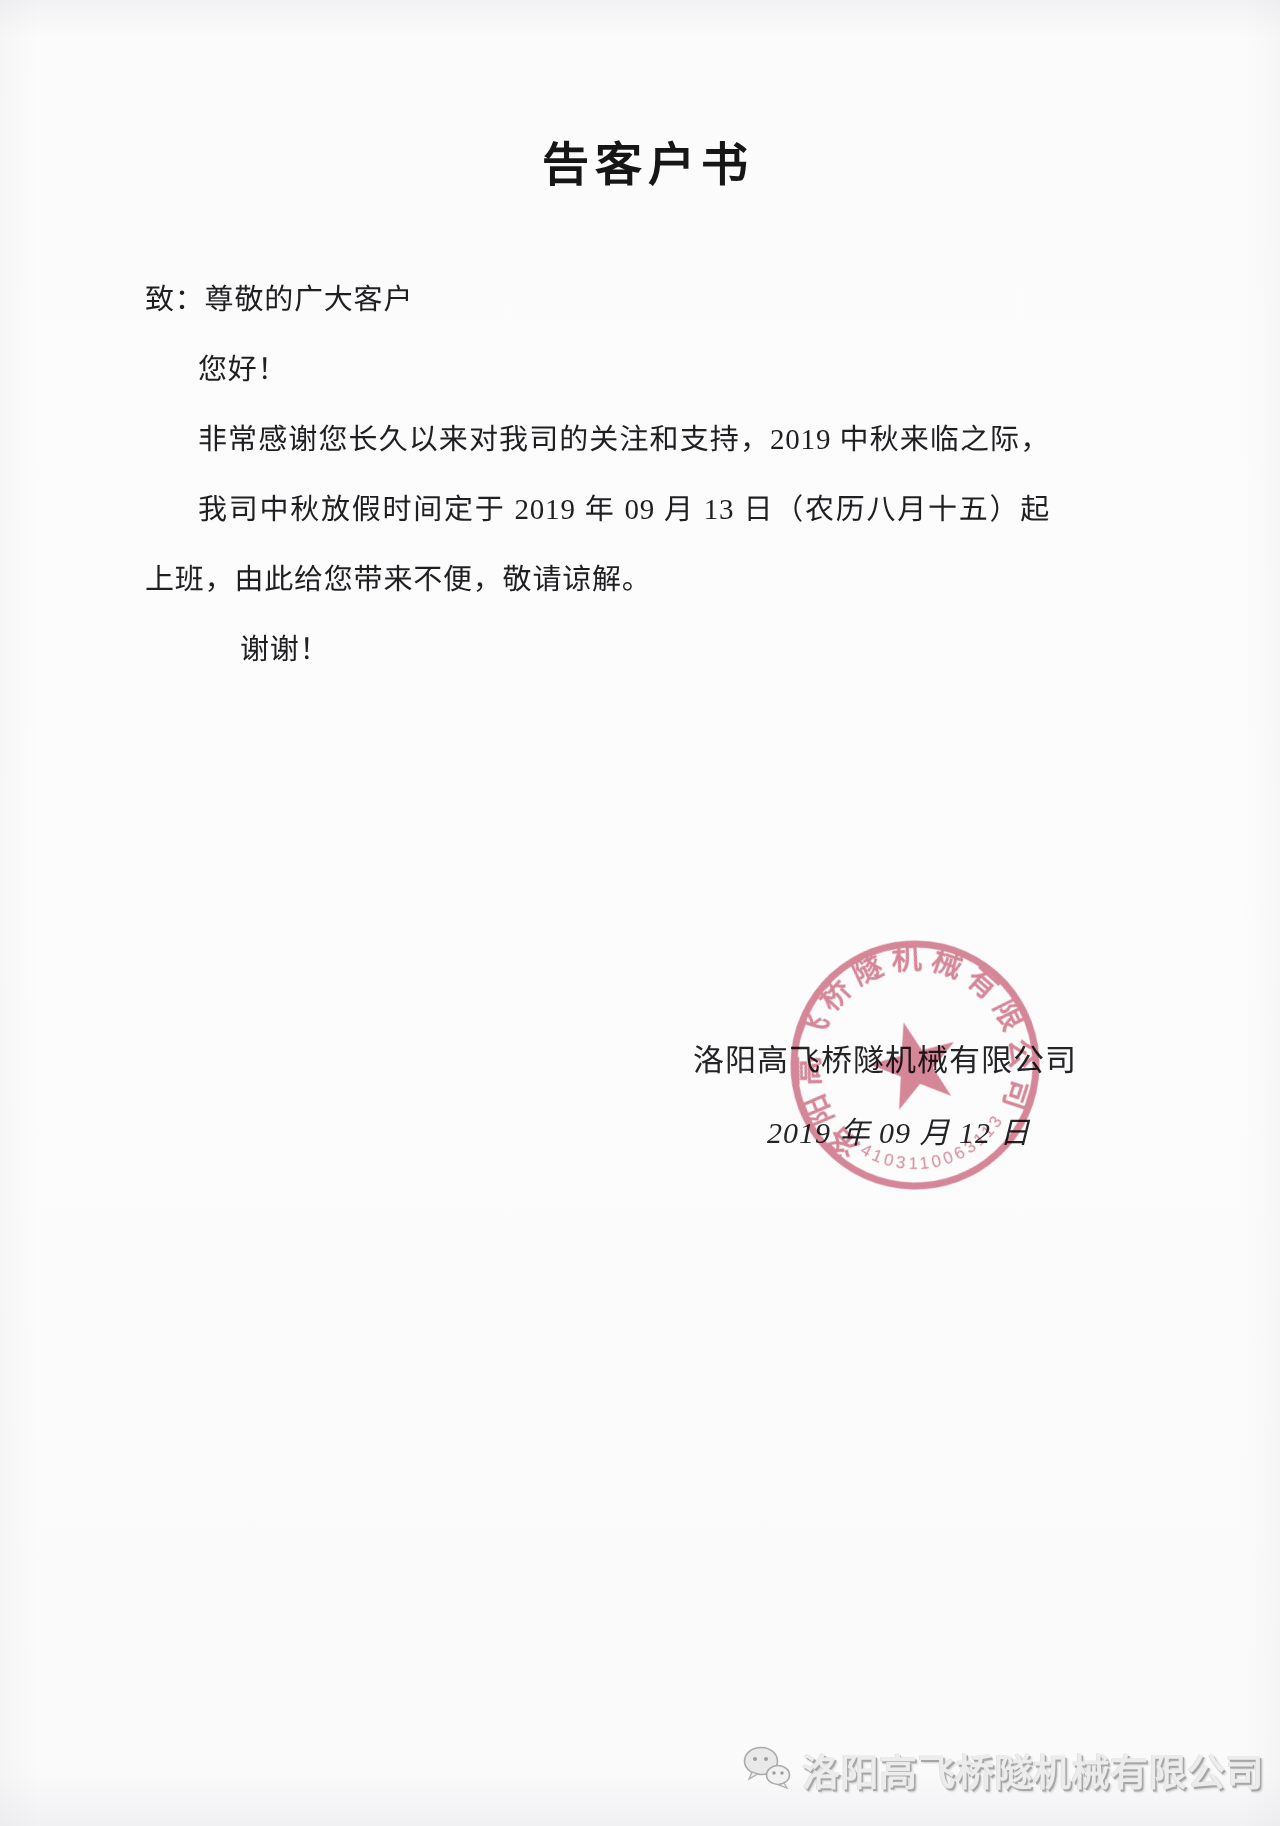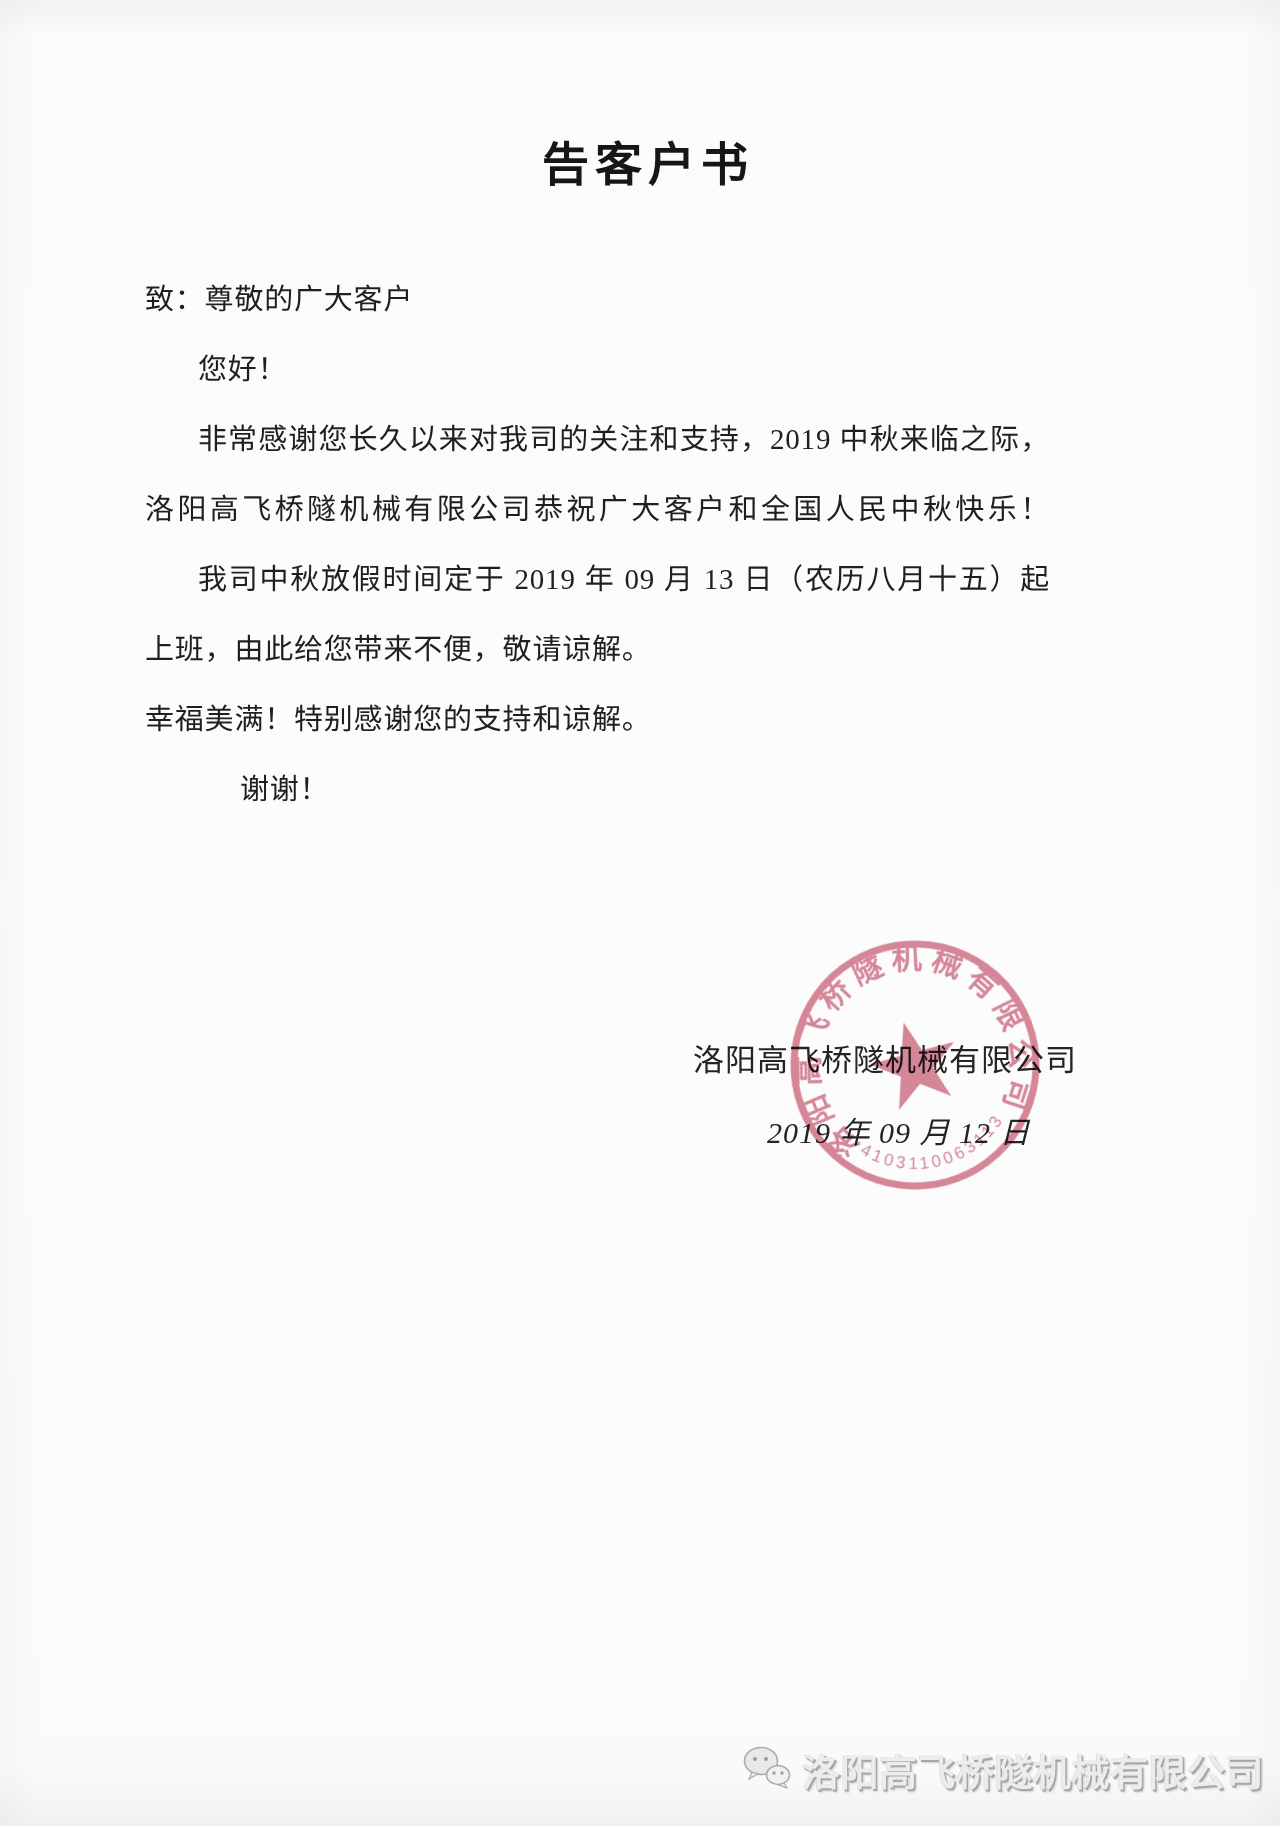--- a/index.html
+++ b/index.html
@@ -108,24 +108,22 @@
 <body>
 
 <div class="page">
 
   <h1 class="title">告客户书</h1>
 
   <div class="body-block">
     <div class="line">致：尊敬的广大客户</div>
     <div class="line indent">您好！</div>
     <div class="line indent justify">非常感谢您长久以来对我司的关注和支持，2019 中秋来临之际，</div>
-    <div class="line justify">洛阳高飞桥隧机械有限公司恭祝广大客户和全国人民中秋快乐！</div>
     <div class="line indent justify">我司中秋放假时间定于 2019 年 09 月 13 日（农历八月十五）起</div>
     <div class="line">上班，由此给您带来不便，敬请谅解。</div>
-    <div class="line">幸福美满！特别感谢您的支持和谅解。</div>
     <div class="line indent-lg">谢谢！</div>
   </div>
 
   <div class="sig-company">洛阳高飞桥隧机械有限公司</div>
   <div class="sig-date">2019 年 09 月 12 日</div>
 
   <div class="seal">
     <svg width="280" height="280" viewBox="0 0 280 280" xmlns="http://www.w3.org/2000/svg">
       <defs>
         <path id="sealTopArc" d="M 72.1 207.9 A 96 96 0 1 1 207.9 207.9" fill="none"></path>

